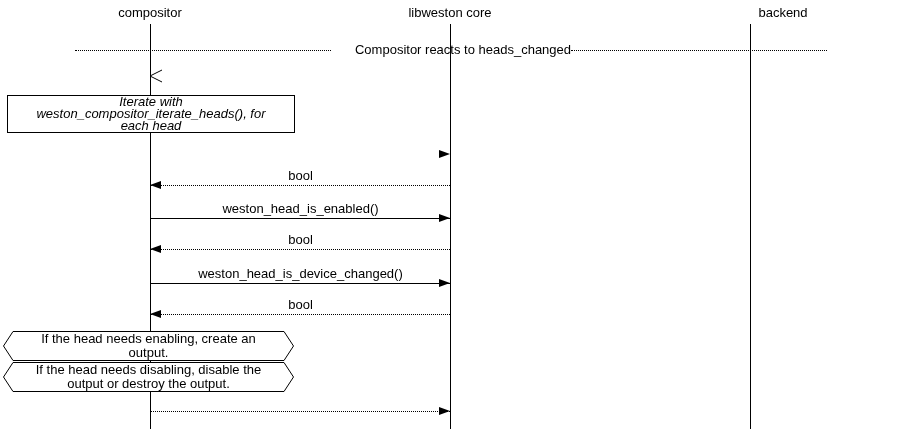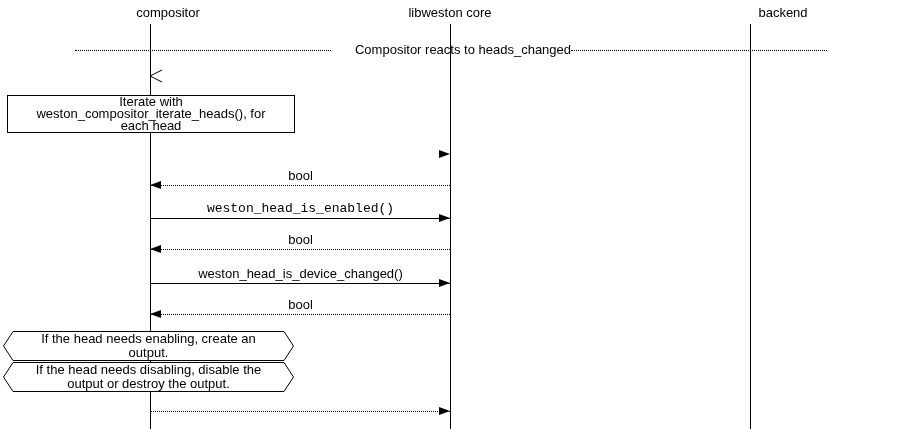--- a/index.html
+++ b/index.html
@@ -33,42 +33,42 @@
   .msg .msg-label{display:block;line-height:16px;white-space:nowrap;}
   .msg.solid{border-bottom:1px solid #000;}
   .msg.dotted{border-bottom:1px dotted #000;}
   .arr{position:absolute;width:0;height:0;}
   .arr.right{border-top:4px solid transparent;border-bottom:4px solid transparent;border-left:11px solid #000;}
   .arr.left{border-top:4px solid transparent;border-bottom:4px solid transparent;border-right:11px solid #000;}
   .open-arrow{position:absolute;}
   .note-box{
     position:absolute;left:7px;top:95px;width:286px;height:36px;
     border:1px solid #000;background:#fff;z-index:3;
-    display:flex;align-items:center;justify-content:center;
+    display:flex;align-items:center;justify-content:center;font-style:italic;
   }
   .note-text{
     white-space:pre-line;text-align:center;line-height:12px;width:100%;
   }
   .cond{position:absolute;left:3px;width:291px;height:30px;z-index:3;}
   .cond svg{position:absolute;left:0;top:0;}
   .cond .cond-text{
     position:absolute;left:0;top:1px;width:100%;height:28px;
     white-space:pre-line;text-align:center;line-height:14px;
   }
 </style>
 </head>
 <body>
 
 <div id="stage">
 
   <div class="lifeline" style="left:150px;"></div>
   <div class="lifeline" style="left:450px;"></div>
   <div class="lifeline" style="left:750px;"></div>
 
-  <div class="actor-label" style="left:150px;margin-left:18px;">compositor</div>
+  <div class="actor-label" style="left:150px;">compositor</div>
   <div class="actor-label" style="left:450px;">libweston core</div>
   <div class="actor-label" style="left:750px;margin-left:33px;">backend</div>
 
   <div class="divider">
     <span class="seg"></span>
     <span class="divider-label">Compositor reacts to heads_changed</span>
     <span class="seg"></span>
   </div>
 
   <svg class="open-arrow" style="left:149px;top:69px;" width="14" height="14" viewBox="0 0 14 14">
@@ -81,21 +81,21 @@
 each head</div>
   </div>
 
   <div class="arr right" style="left:439px;top:150px;"></div>
 
   <div class="msg dotted" style="top:168px;">
     <span class="msg-label">bool</span>
   </div>
   <div class="arr left" style="left:150px;top:181px;"></div>
 
-  <div class="msg solid" style="top:201px;font-family:Liberation Mono, monospace;">
+  <div class="msg solid" style="top:201px;">
     <span class="msg-label">weston_head_is_enabled()</span>
   </div>
   <div class="arr right" style="left:439px;top:214px;"></div>
 
   <div class="msg dotted" style="top:232px;">
     <span class="msg-label">bool</span>
   </div>
   <div class="arr left" style="left:150px;top:245px;"></div>
 
   <div class="msg solid" style="top:266px;">

